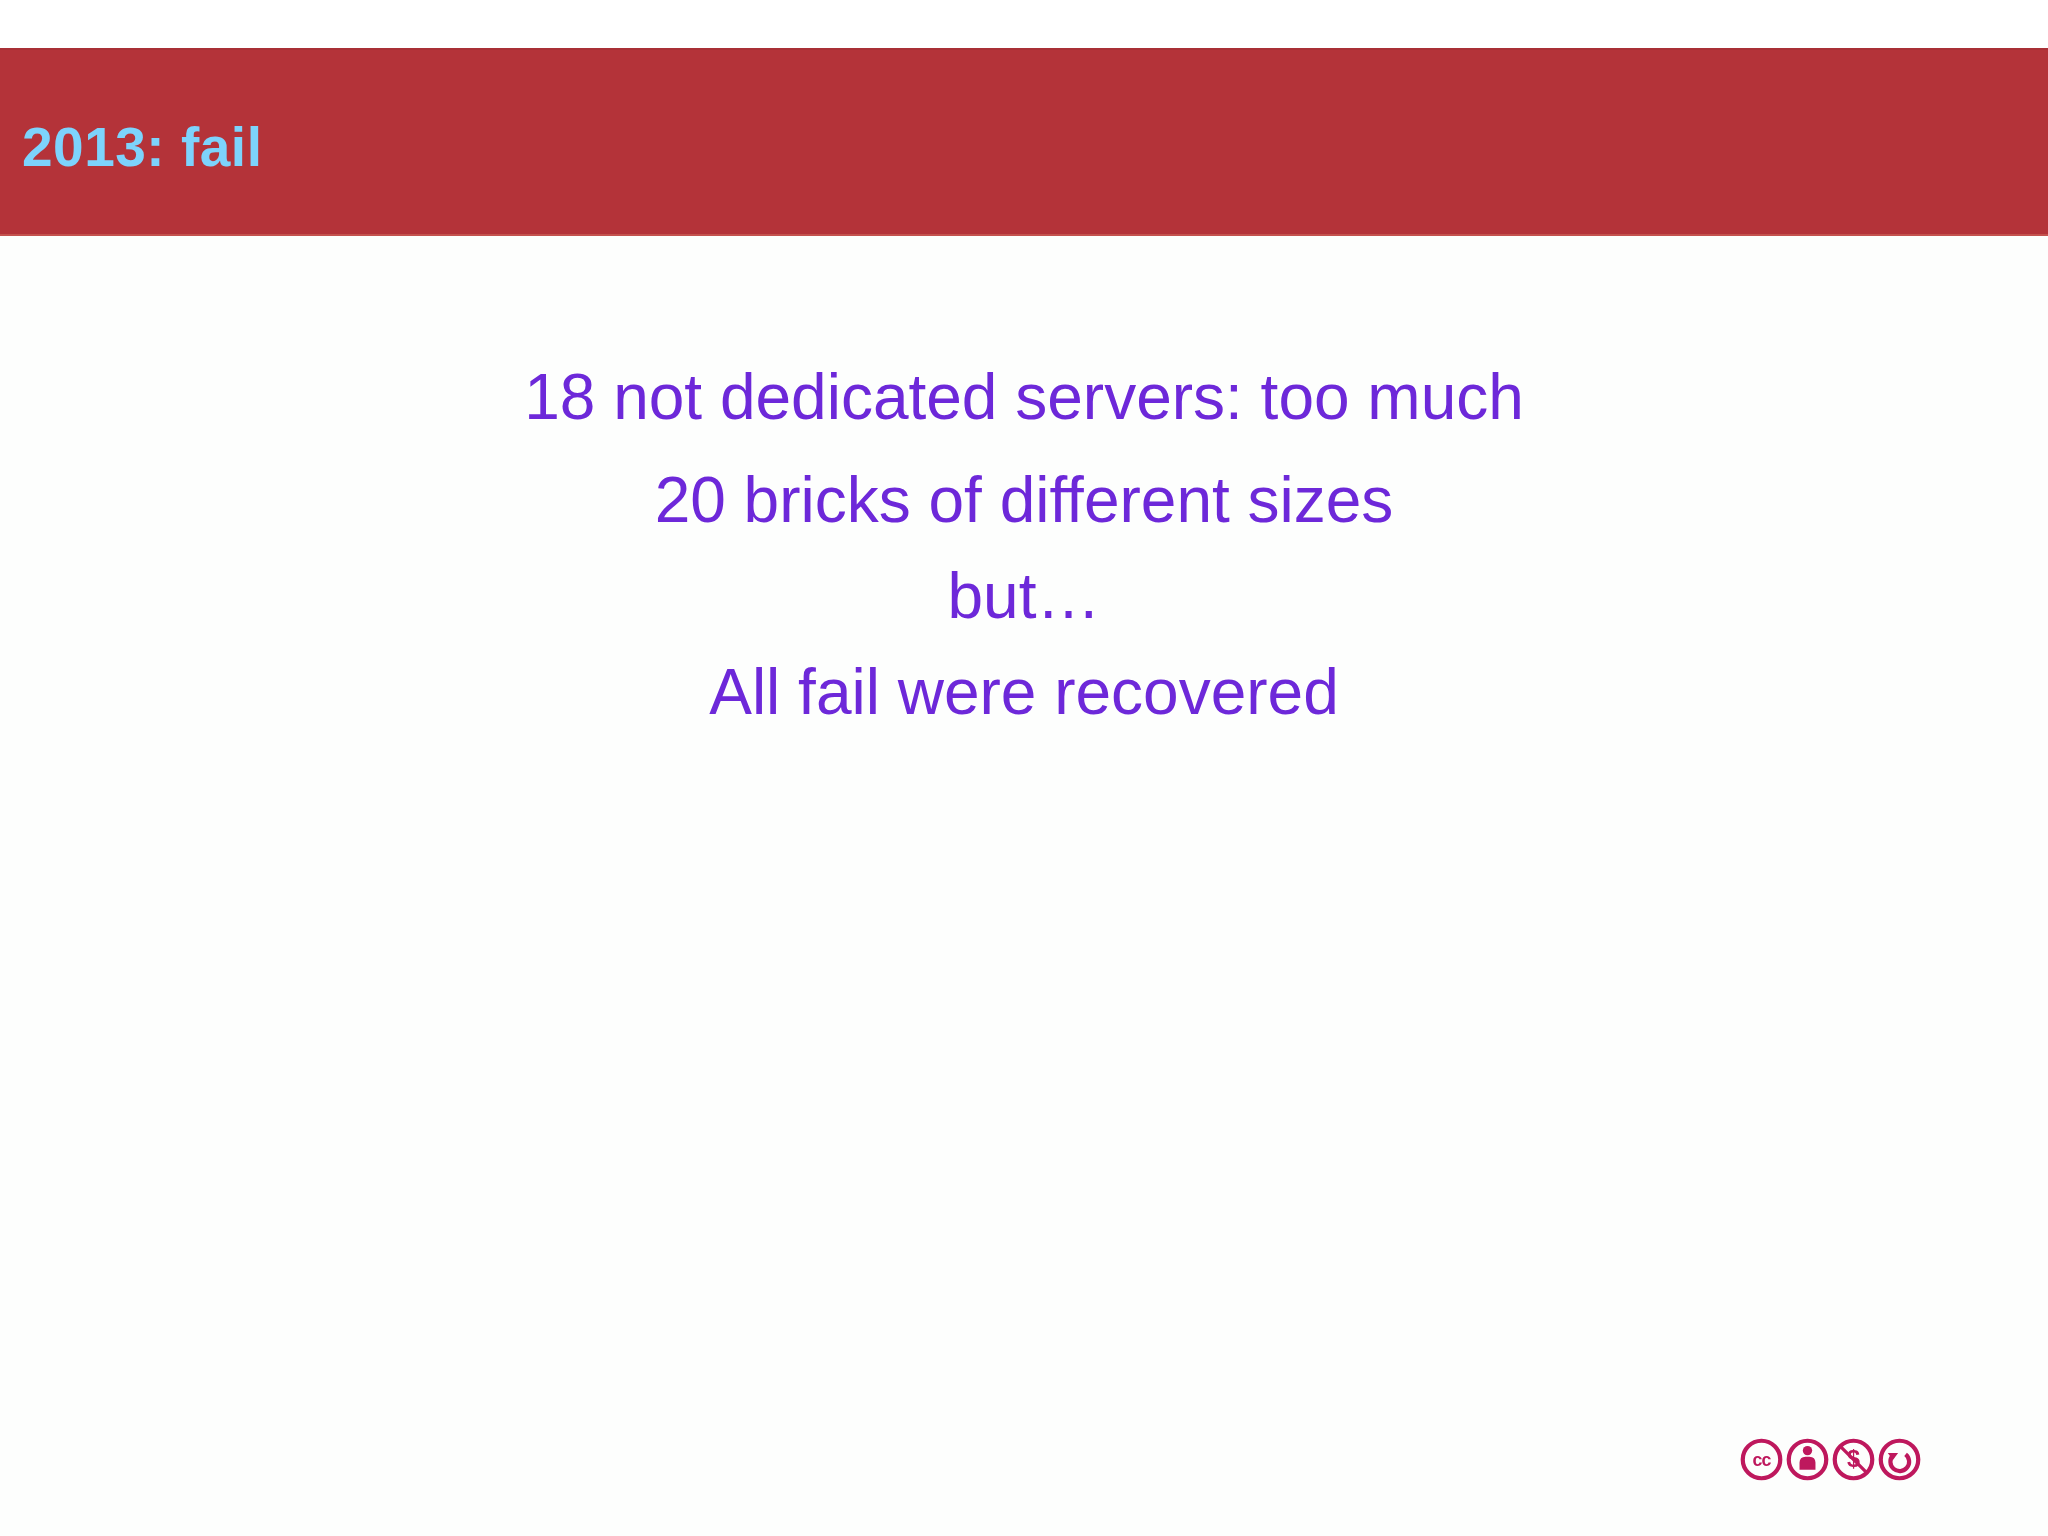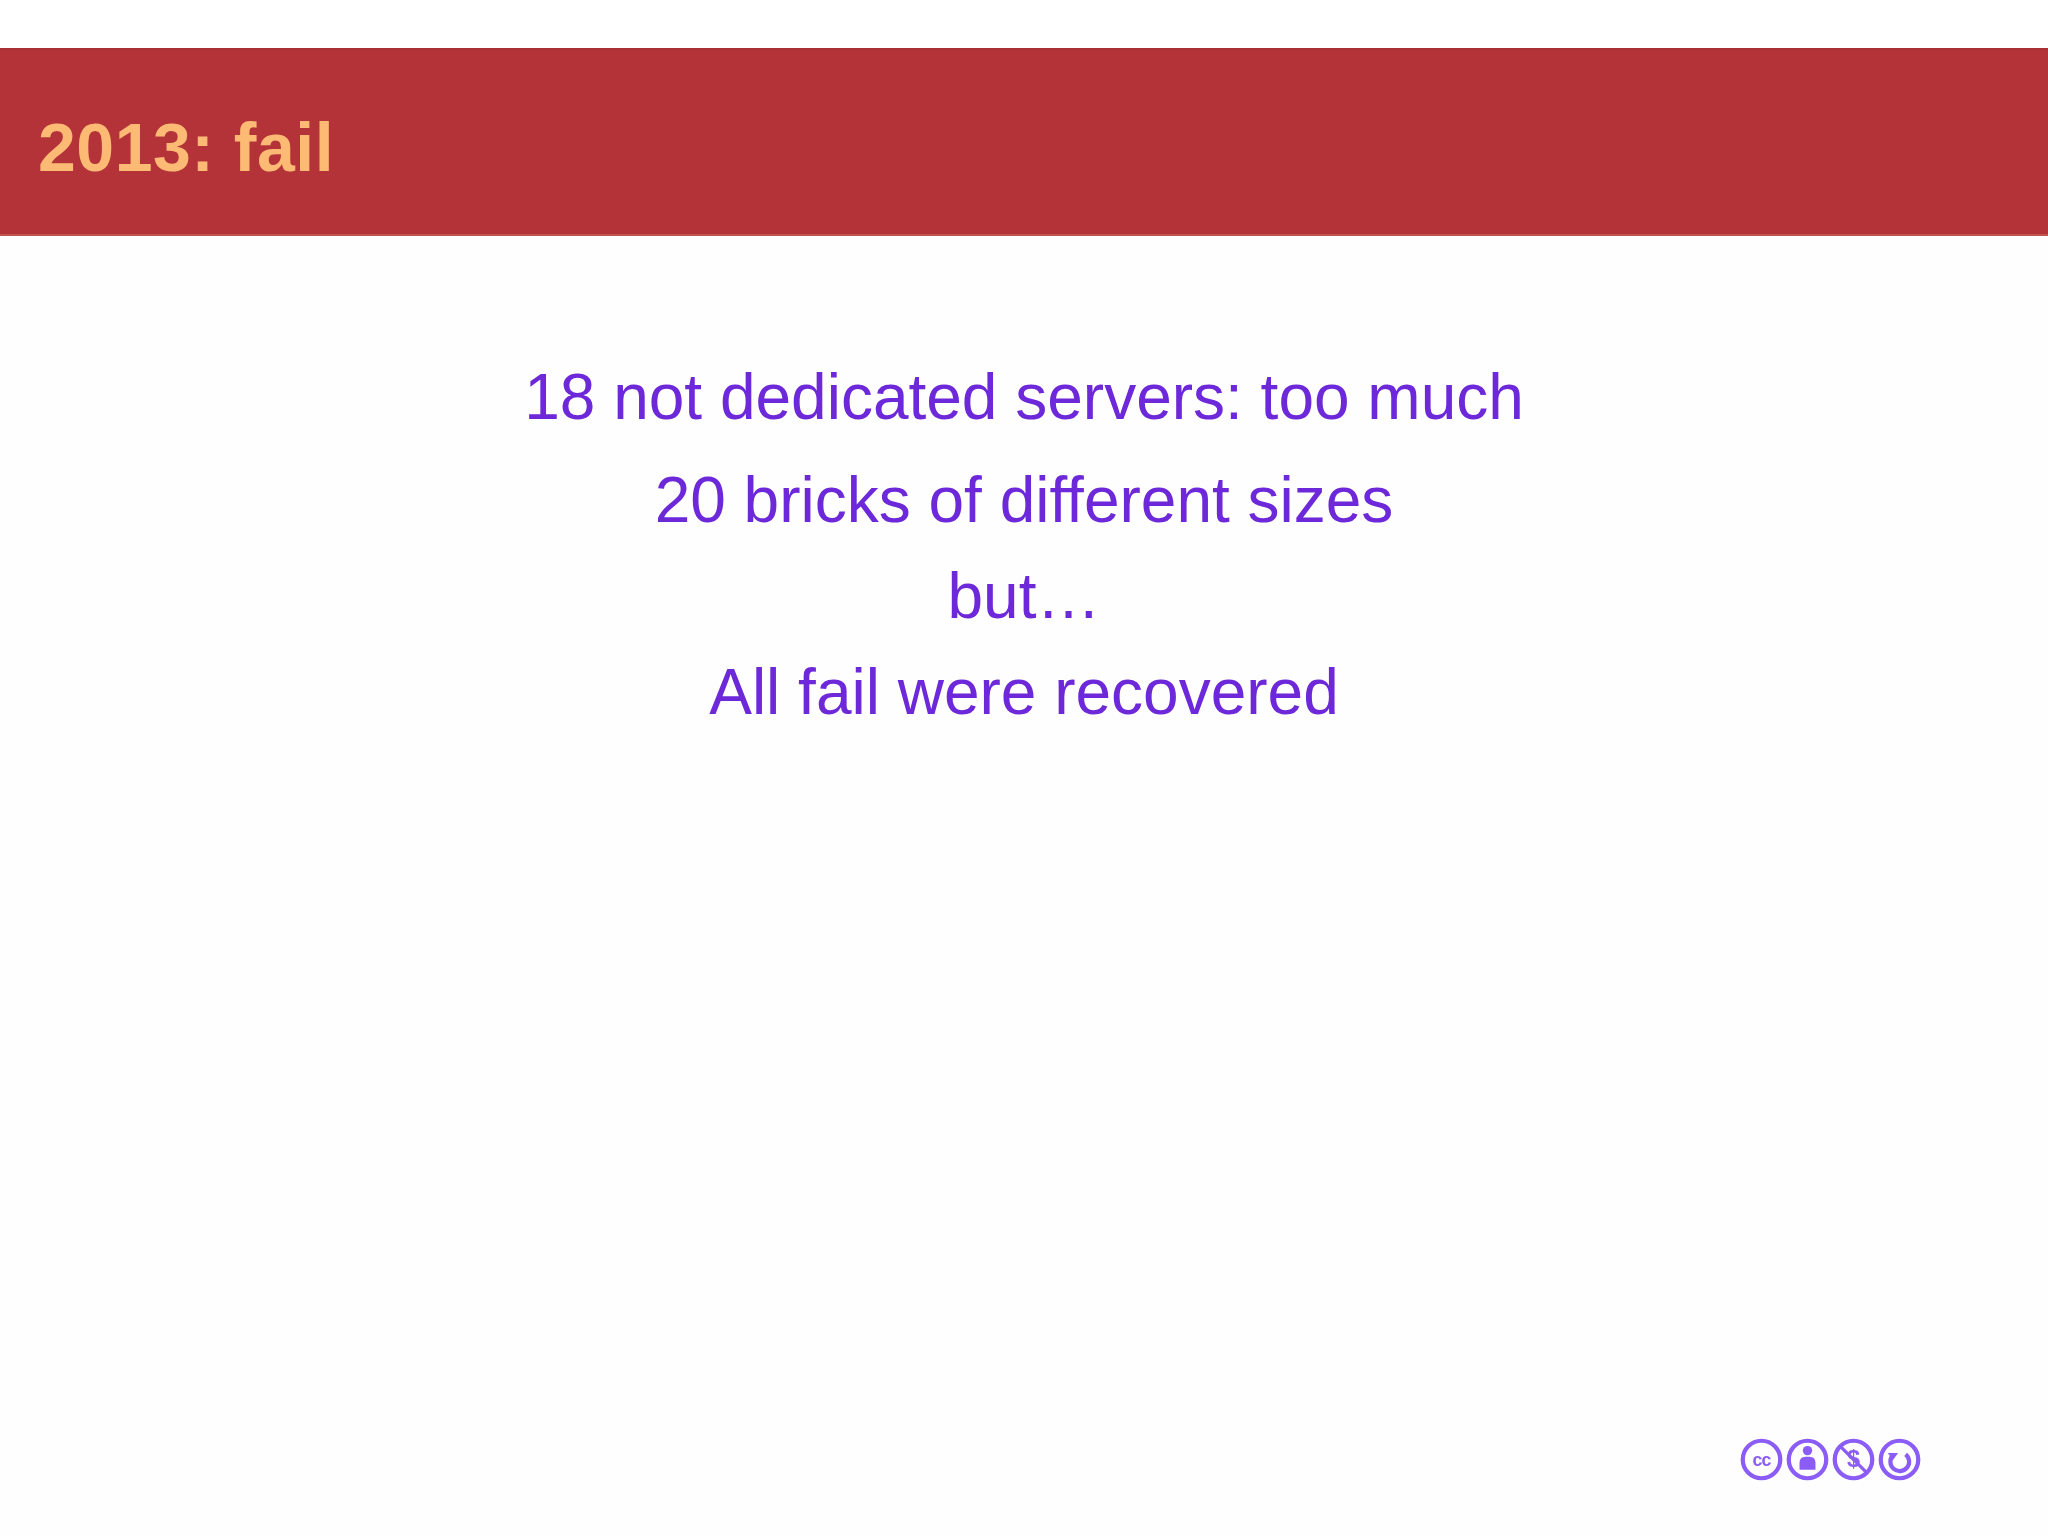--- a/index.html
+++ b/index.html
@@ -22,24 +22,24 @@
     top: 48px; left: 0; right: 0;
     height: 188px;
     background: #b43339;
     border-top: 2px solid #a93036;
     border-bottom: 2px solid #c4524e;
     box-sizing: border-box;
     display: flex;
     align-items: center;
   }
   .header-title {
-    margin: 16px;
+    margin: 0;
     padding: 10px 0 0 22px;
-    color: #fdba74;
-    font-size: 68px;
+    color: #7dd3fc;
+    font-size: 55px;
     font-weight: bold;
     letter-spacing: 0.5px;
     line-height: 1;
   }
   .body-block {
     position: absolute;
     top: 349px;
     left: 0; right: 0;
     text-align: center;
     color: #6d28d9;
@@ -52,21 +52,21 @@
   }
   .body-line.para-gap {
     margin-bottom: 7px;
   }
   .license-row {
     position: absolute;
     top: 1437px;
     right: 126px;
     display: flex;
     gap: 1px;
-    color: #8b5cf6;
+    color: #be185d;
     text-decoration: underline;
   }
   .license-icon {
     width: 45px;
     height: 45px;
     display: block;
   }
   .license-icon svg { display: block; width: 100%; height: 100%; }
 </style>
 </head>

